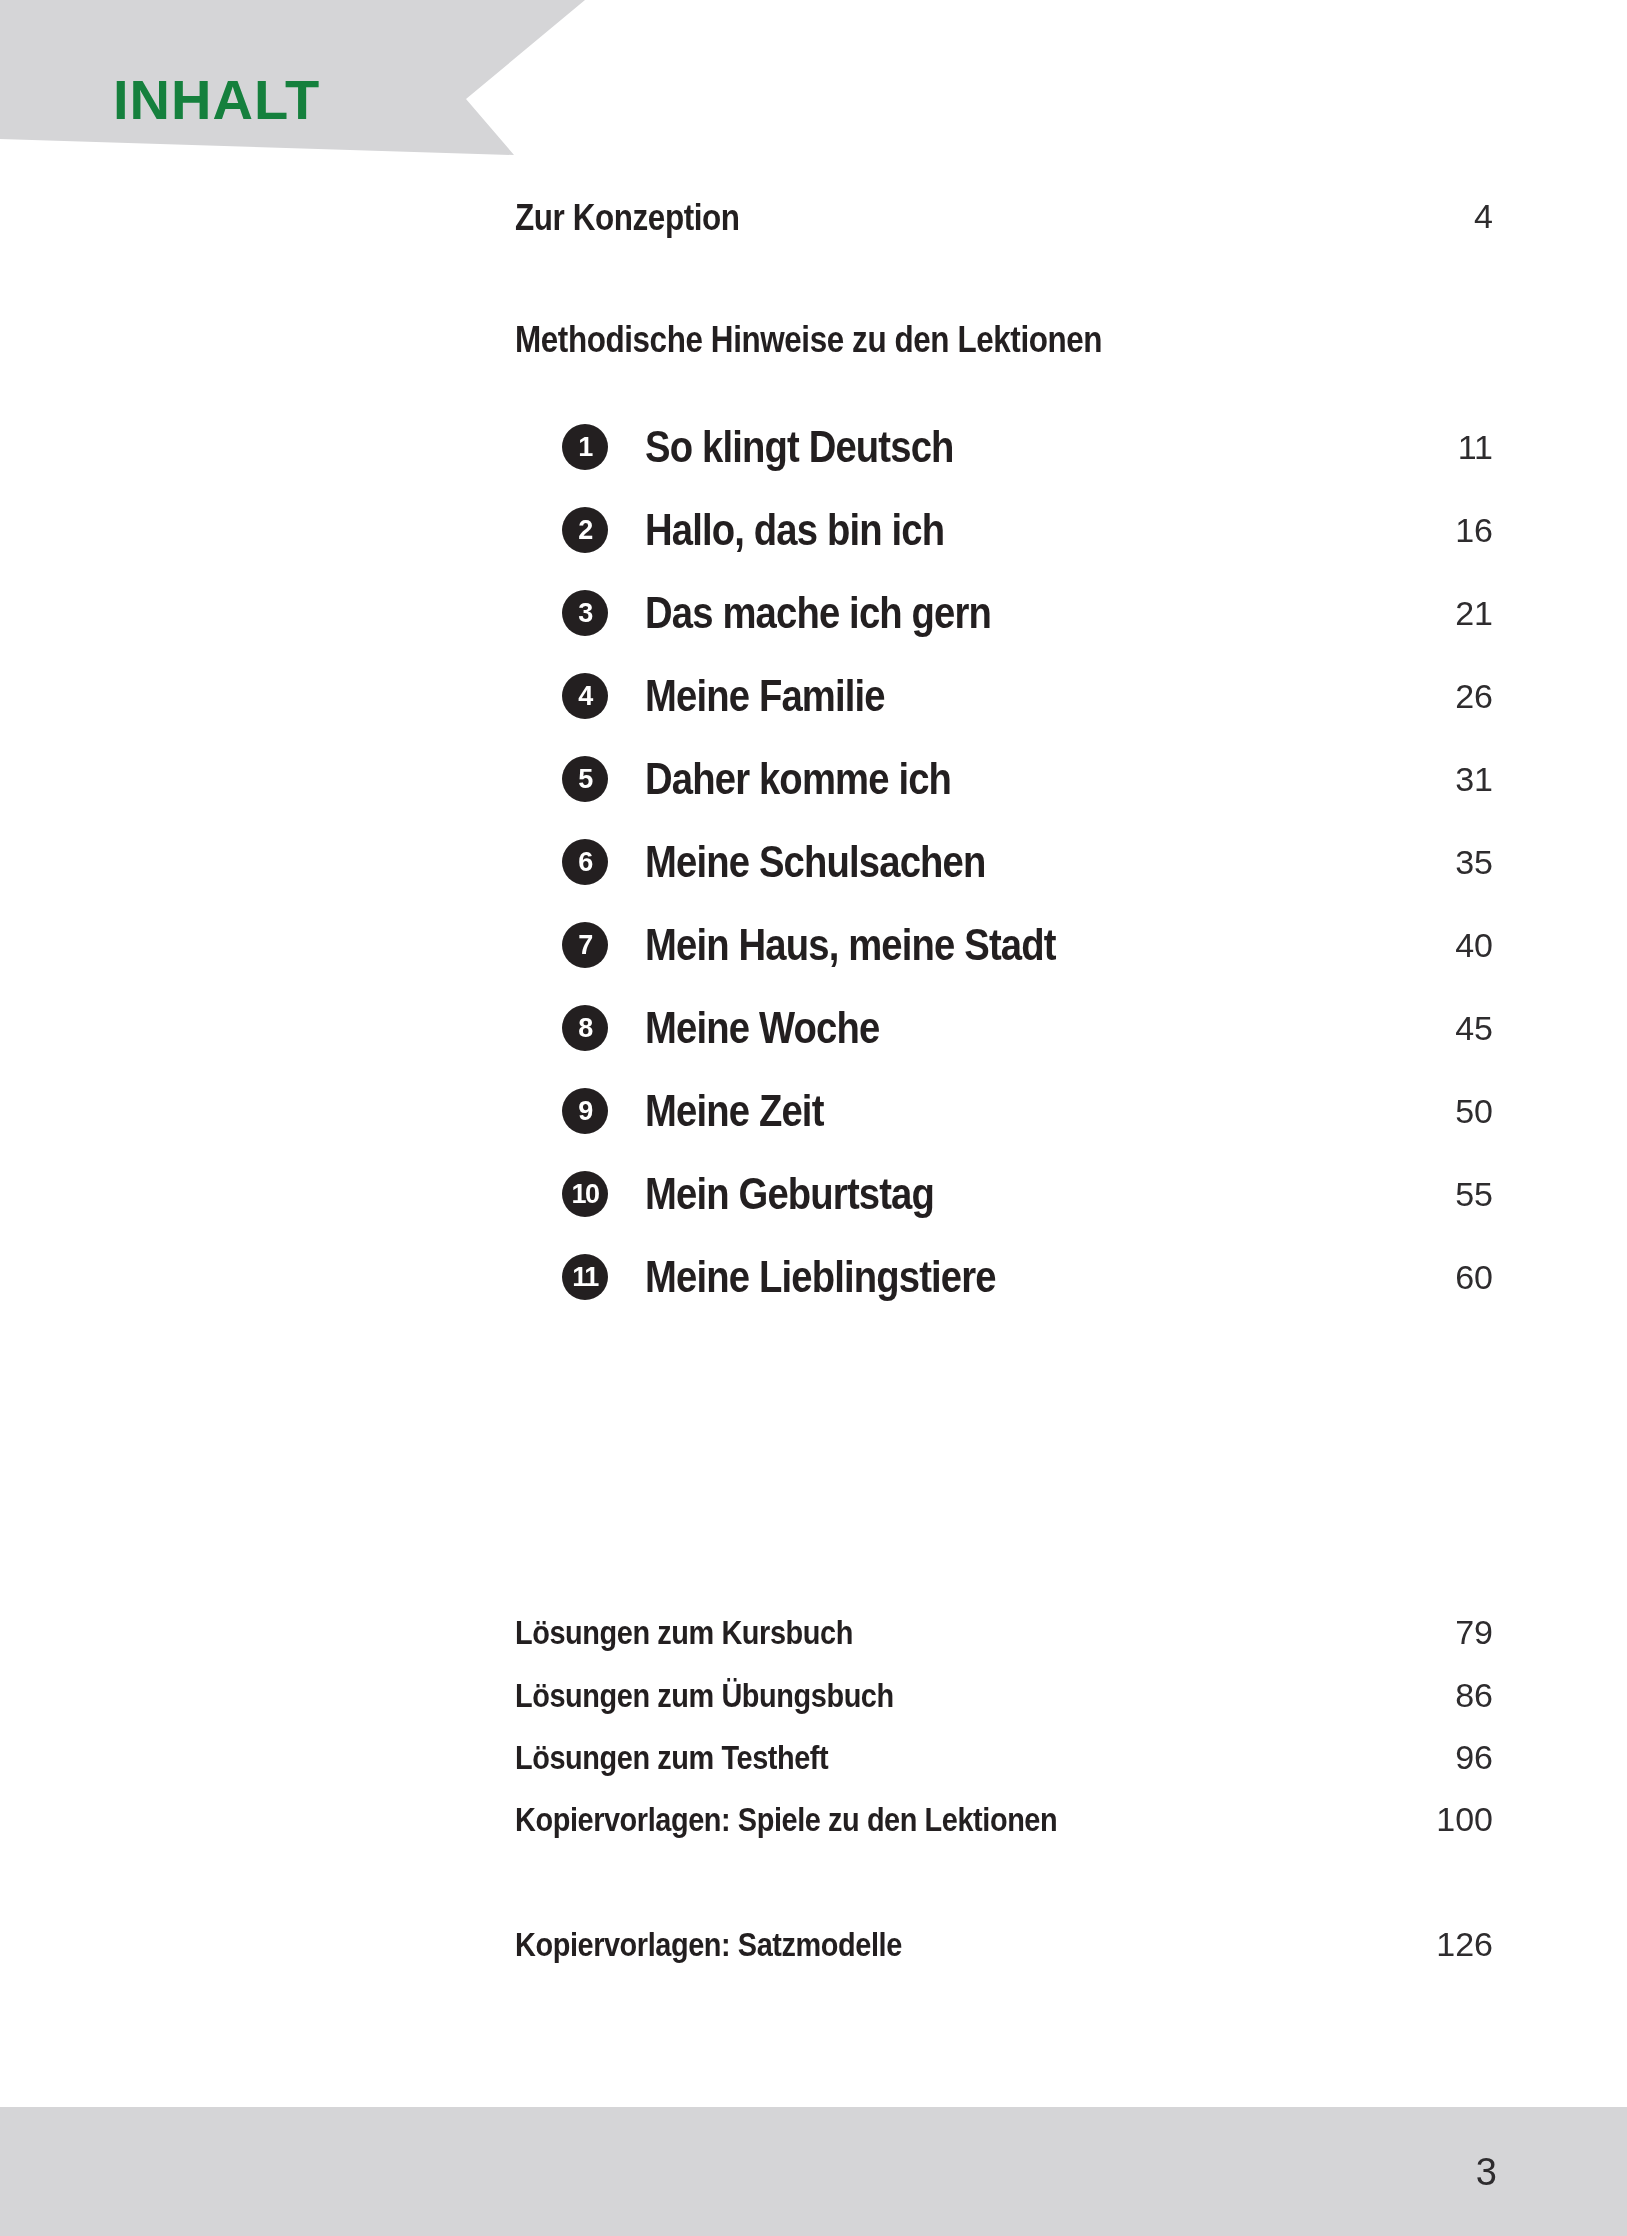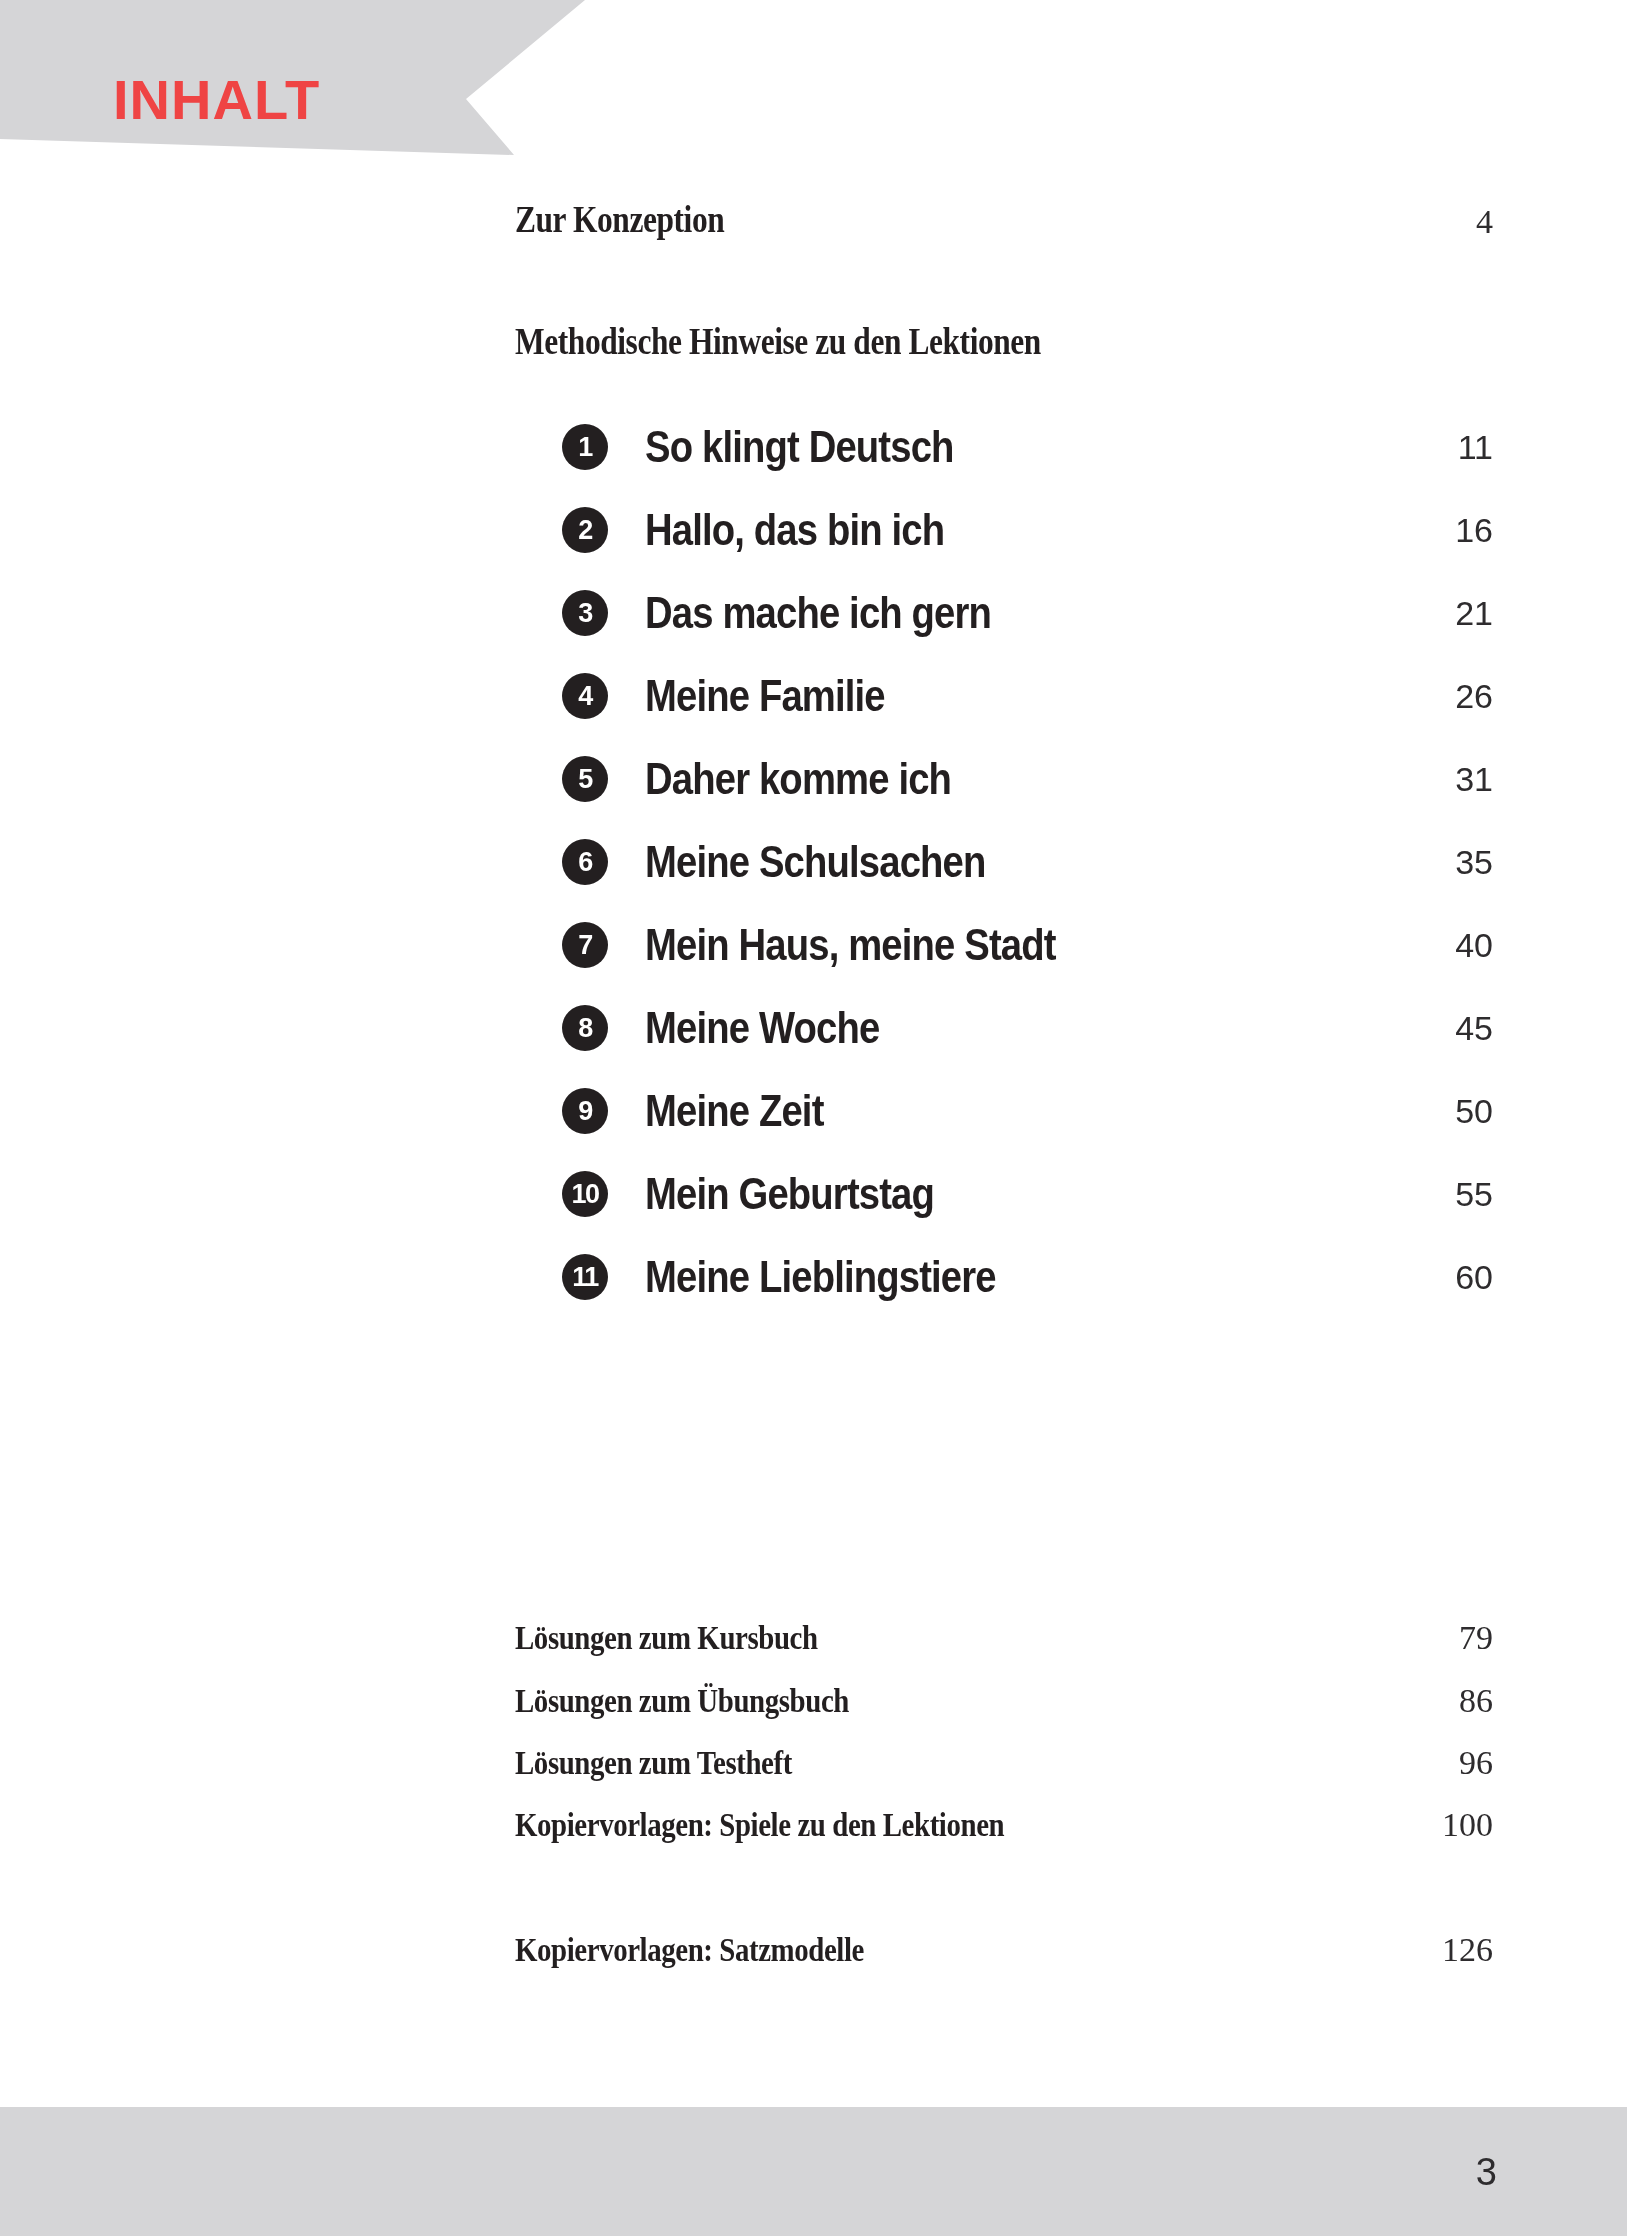--- a/index.html
+++ b/index.html
@@ -15,27 +15,27 @@
   
   .banner {
     position:absolute; left:0; top:0;
     width:585px; height:157px;
     background:#d5d5d7;
     clip-path:polygon(0px 0px, 585px 0px, 466px 99px, 514px 155px, 0px 139px);
   }
   .banner-title {
     position:absolute; left:113px; top:70px;
     font-size:56px; font-weight:bold; letter-spacing:1px;
-    line-height:60px; color:#ef4444;
+    line-height:60px; color:#15803d;
   }
 
   
   .toc-row {
     position:absolute; left:515px; width:978px; height:44px;
-    display:flex; align-items:flex-end;font-family:Liberation Serif, serif;
+    display:flex; align-items:flex-start;
   }
   .toc-label {
     font-weight:bold; font-size:34px; letter-spacing:-0.5px;
     white-space:nowrap; display:inline-block;
     transform:scaleX(0.85); transform-origin:0 50%;
   }
   .toc-label.lg { font-size:37px; }
   .page-num {
     margin-left:auto; font-size:34px; font-weight:normal;
     color:#2e2c2e; white-space:nowrap;

